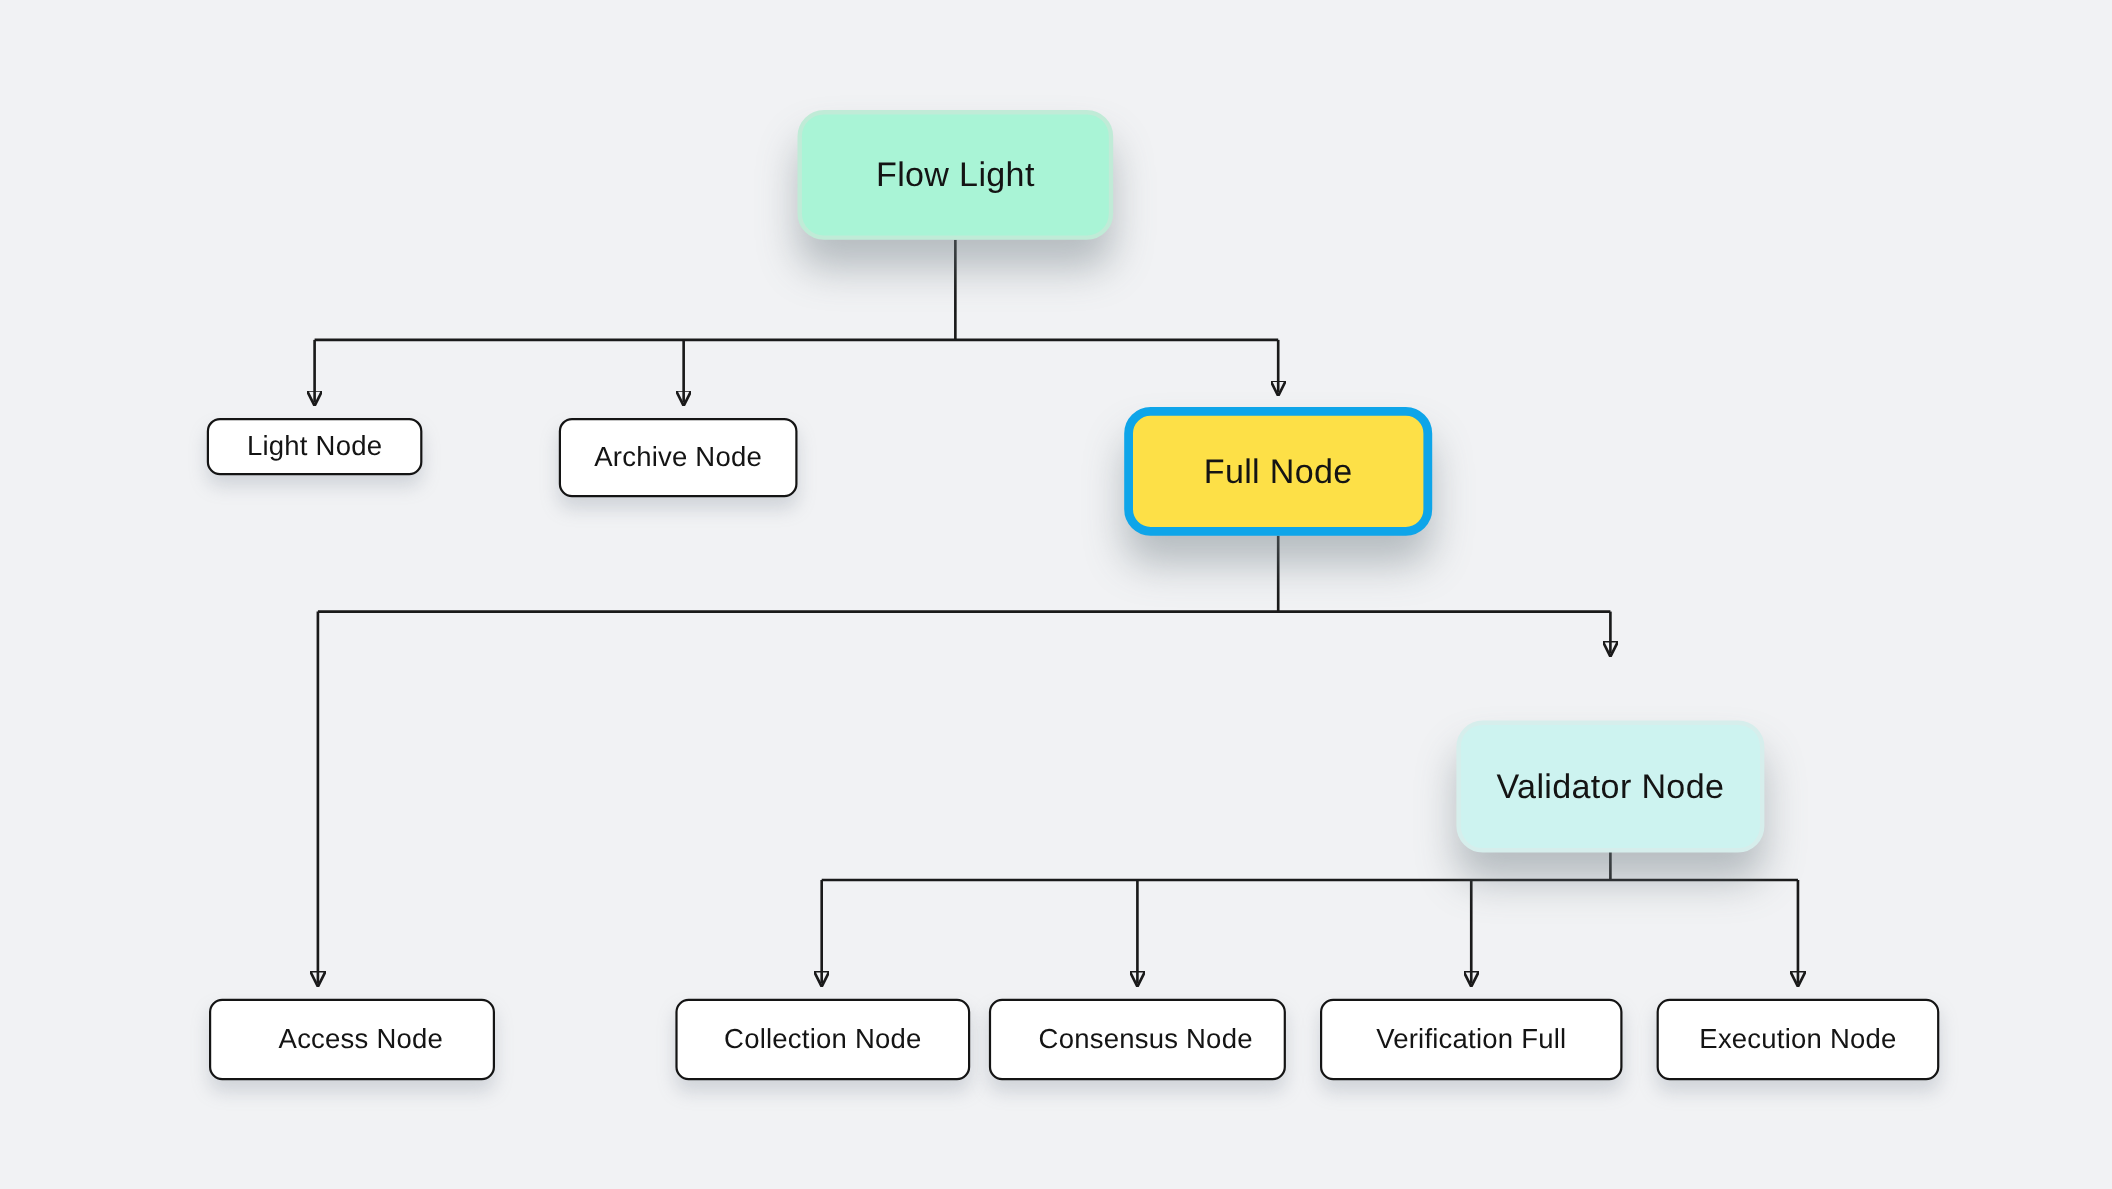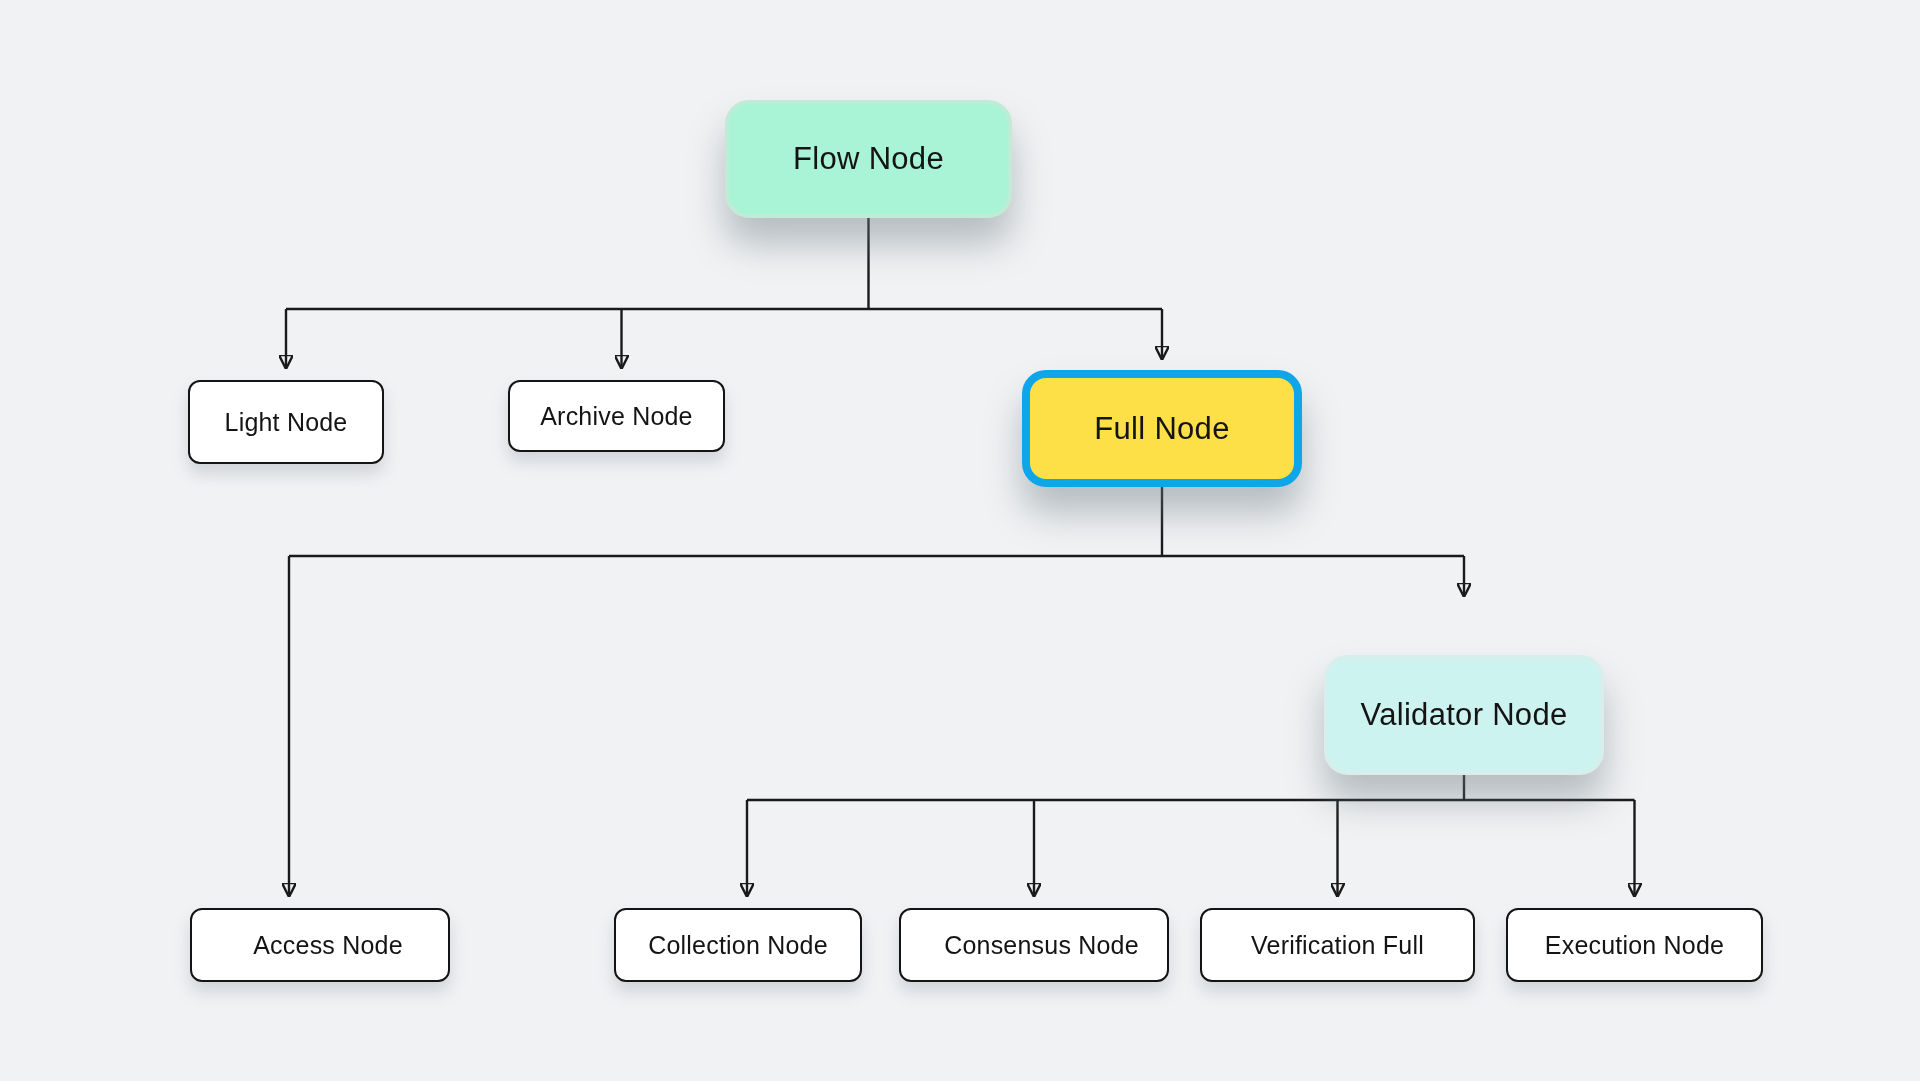--- a/index.html
+++ b/index.html
@@ -59,26 +59,26 @@
   .node--pale-mint {
     background: #fde047;
     border: 8px solid #0ea5e9;
   }
   .node--cyan {
     background: #cdf3f0;
     border: 4px solid #d6eeec;
   }
   
   #node-flow        { left: 725px;  top: 100px; width: 287px; height: 118px; }
-  #node-light       { left: 188px;  top: 380px; width: 196px; height: 84px; justify-content: center;  }
+  #node-light       { left: 188px;  top: 380px; width: 196px; height: 52px; justify-content: center;  }
   #node-archive     { left: 508px;  top: 380px; width: 217px; height: 72px;  }
   #node-full        { left: 1022px; top: 370px; width: 280px; height: 117px; }
   #node-validator   { left: 1324px; top: 607px; width: 280px; height: 120px; margin-top: 48px; }
   #node-access      { left: 190px;  top: 908px; width: 260px; height: 74px; padding-left: 16px;  }
-  #node-collection  { left: 614px;  top: 908px; width: 248px; height: 74px; justify-content: center;  }
+  #node-collection  { left: 614px;  top: 908px; width: 268px; height: 74px; justify-content: center;  }
   #node-consensus   { left: 899px;  top: 908px; width: 270px; height: 74px; padding-left: 15px;  }
   #node-verification{ left: 1200px; top: 908px; width: 275px; height: 74px;  }
   #node-execution   { left: 1506px; top: 908px; width: 257px; height: 74px;  }
 </style>
 </head>
 <body>
 
 <div class="canvas">
 
   <svg class="edges-layer" width="1920" height="1081" viewBox="0 0 1920 1081" xmlns="http://www.w3.org/2000/svg">
@@ -101,21 +101,21 @@
 
     <path d="M1464 727 V800"></path>
     <path d="M747 800 H1634.5"></path>
     <path d="M747 800 V894" marker-end="url(#arrow)"></path>
     <path d="M1034 800 V894" marker-end="url(#arrow)"></path>
     <path d="M1337.5 800 V894" marker-end="url(#arrow)"></path>
     <path d="M1634.5 800 V894" marker-end="url(#arrow)"></path>
   </svg>
 
   <div id="node-flow" class="node node--colored node--mint">
-    <span>Flow Node</span>
+    <span>Flow Light</span>
   </div>
 
   <div id="node-light" class="node node--plain">
     <span>Light Node</span>
   </div>
 
   <div id="node-archive" class="node node--plain">
     <span>Archive Node</span>
   </div>
 

